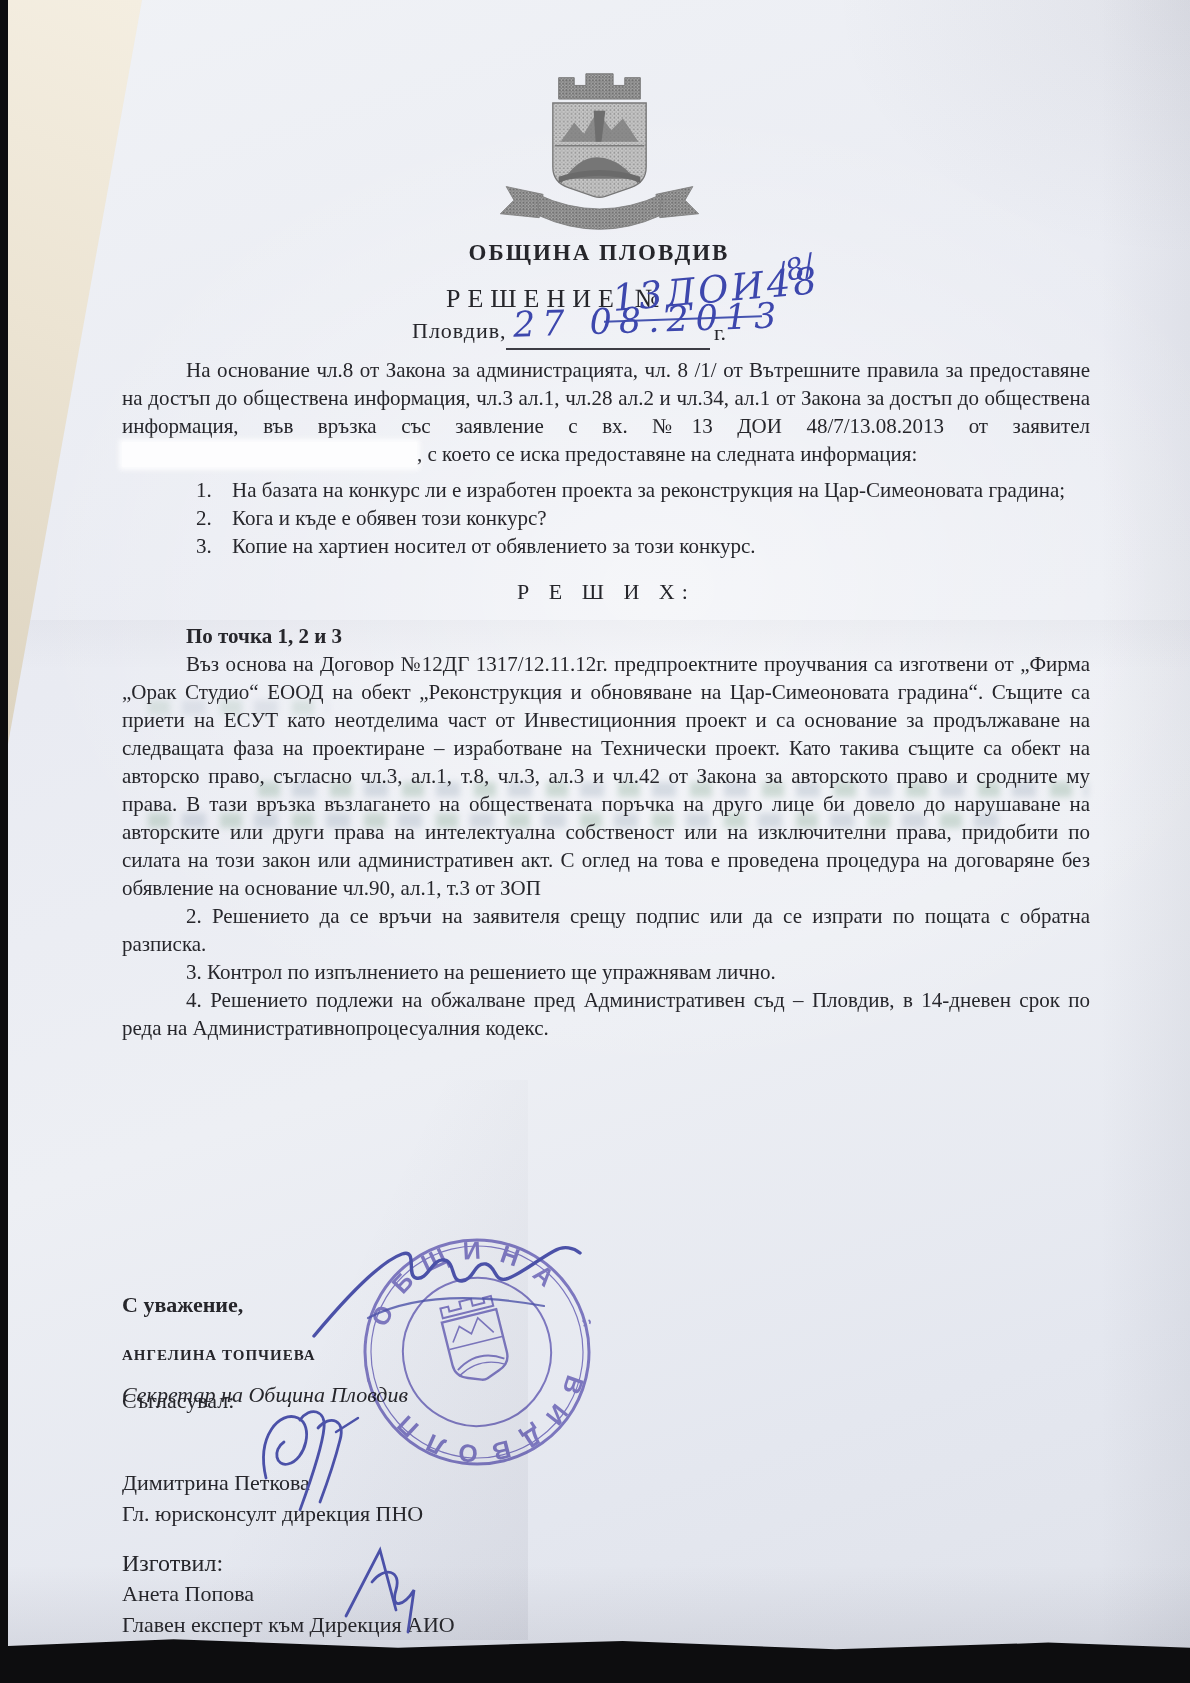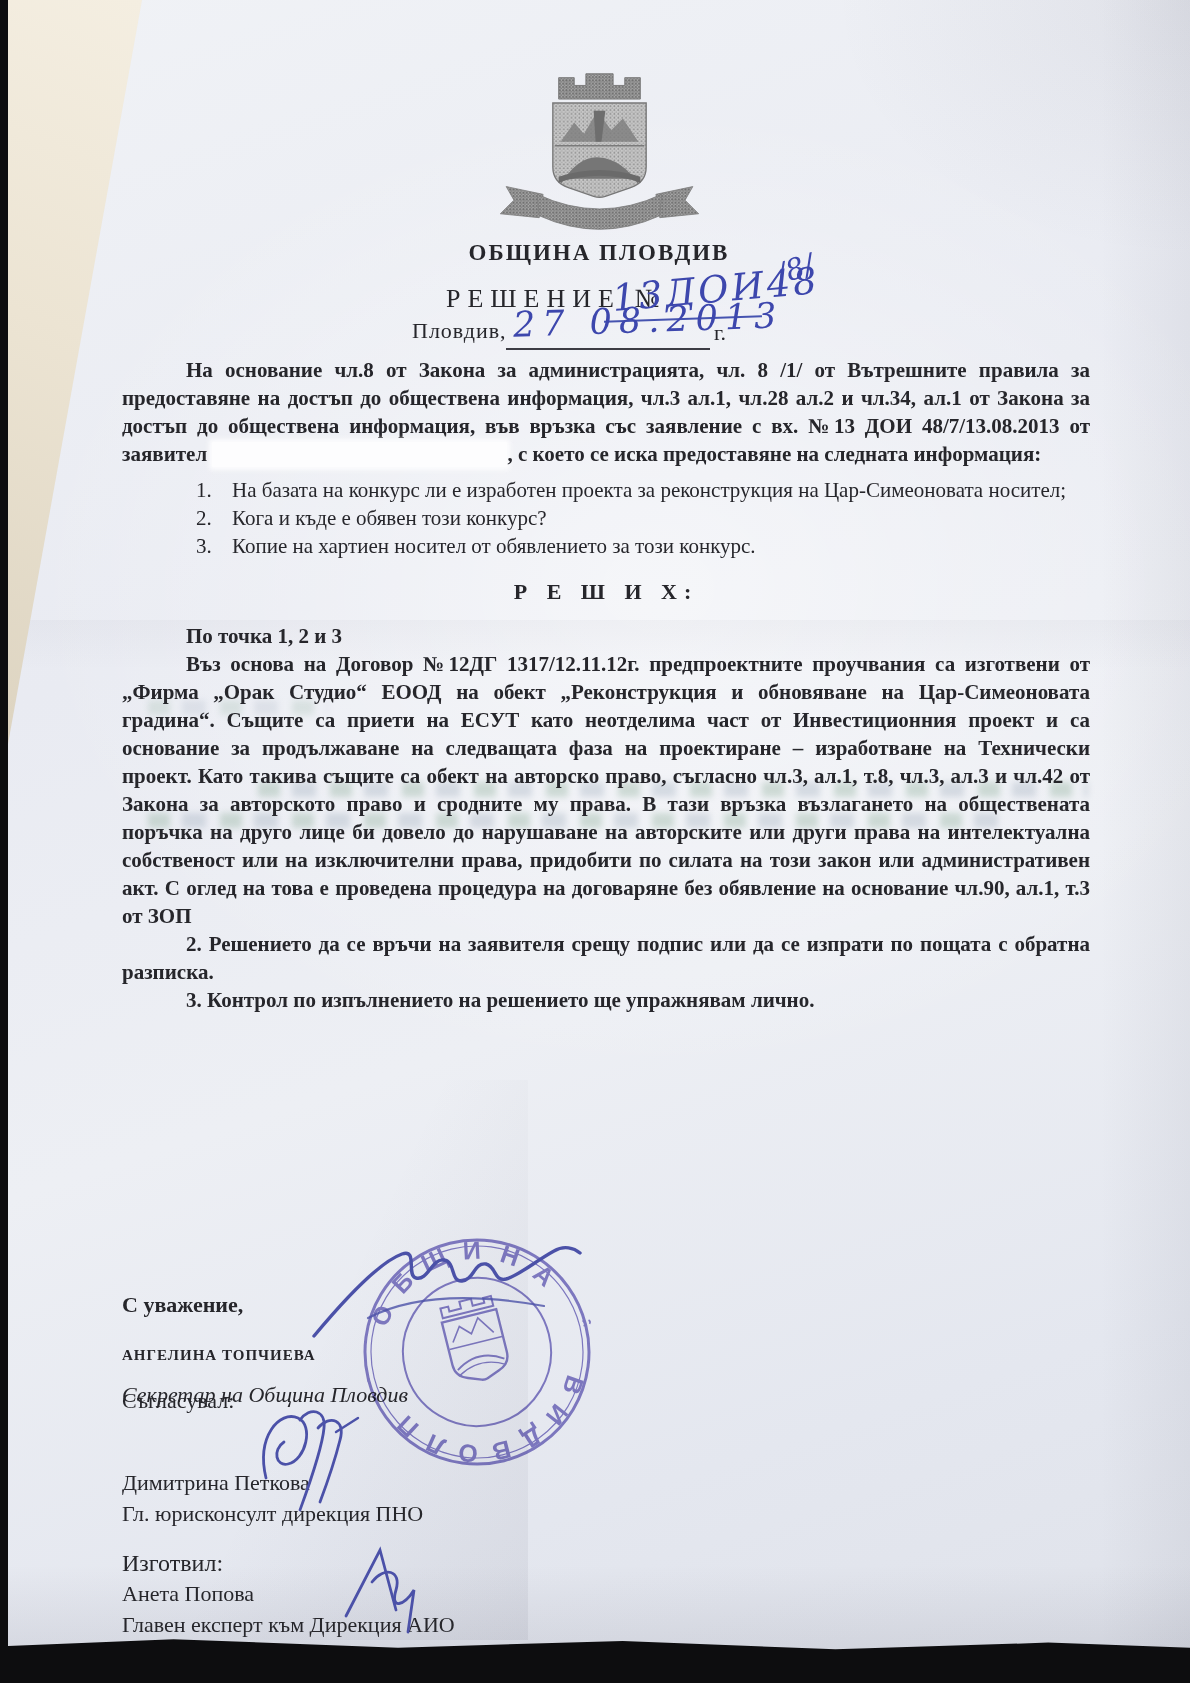--- a/index.html
+++ b/index.html
@@ -41,21 +41,21 @@
   .hand-number{left:604px;top:268px;font-size:37px;letter-spacing:3px;transform:rotate(-5deg);}
   .hand-annot{left:768px;top:252px;font-size:29px;transform:rotate(-18deg);}
   .hand-date{left:505px;top:300px;font-size:35px;letter-spacing:7px;transform:rotate(-2deg);}
   .uline{position:absolute;z-index:3;}
   .uline-number{left:596px;top:318px;width:158px;border-bottom:2px solid #4553b0;transform:rotate(-2deg);}
   .uline-date{left:498px;top:348px;width:204px;border-bottom:2px solid #3c3c44;}
   .content{
     position:absolute;left:114px;top:356px;width:968px;z-index:2;
     font-size:21px;line-height:28px;color:#26262b;text-align:justify;
   }
-  .content p{margin:0;font-weight:bold;}
+  .content p{margin:0;}
   .indent{text-indent:64px;}
   .req-list{margin:8px 0 0 74px;}
   .req{display:flex;}
   .req .num{width:36px;flex:0 0 36px;}
   .req .txt{flex:1;text-align:justify;}
   .reshih{text-align:center;letter-spacing:7px;font-size:22px;margin:18px 0 16px 0 !important;}
   .gap1{display:inline-block;width:42px;}
   .point-head{font-weight:bold;margin-left:64px !important;margin-top:4px !important;}
   .redact{display:inline-block;background:#fdfdfe;height:25px;vertical-align:-6px;border-radius:1px;
     box-shadow:0 0 5px 3px rgba(253,253,254,.95);}
@@ -146,40 +146,41 @@
   <div class="uline uline-date"></div>
   <div class="hdr-g printed">г.</div>
 
   <div class="content">
     <p class="indent"><span>На основание чл.8 от Закона за администрацията, чл. 8 /1/ от Вътрешните правила за предоставяне на достъп до обществена информация, чл.3 ал.1, чл.28 ал.2 и чл.34, ал.1 от Закона за достъп до обществена информация, във връзка със заявление с вх. №13 ДОИ 48/7/13.08.2013 от заявител</span>
       <span class="redact r1"></span><span>, с което се иска предоставяне на следната информация:</span></p>
 
     <div class="req-list">
       <div class="req">
         <span class="num">1.</span>
-        <span class="txt">На базата на конкурс ли е изработен проекта за реконструкция на Цар-Симеоновата носител;</span>
+        <span class="txt">На базата на конкурс ли е изработен проекта за реконструкция на Цар-Симеоновата градина;</span>
       </div>
       <div class="req">
         <span class="num">2.</span>
         <span class="txt">Кога и къде е обявен този конкурс?</span>
       </div>
       <div class="req">
         <span class="num">3.</span>
         <span class="txt">Копие на хартиен носител от обявлението за този конкурс.</span>
       </div>
     </div>
 
     <p class="reshih">Р Е Ш И Х:</p>
 
 
     <p class="point-head">По точка 1, 2 и 3</p>
 
     <p class="indent">Въз основа на Договор №12ДГ 1317/12.11.12г. предпроектните проучвания са изготвени от „Фирма „Орак Студио“ ЕООД на обект „Реконструкция и обновяване на Цар-Симеоновата градина“. Същите са приети на ЕСУТ като неотделима част от Инвестиционния проект и са основание за продължаване на следващата фаза на проектиране – изработване на Технически проект. Като такива същите са обект  на авторско право, съгласно чл.3, ал.1, т.8, чл.3, ал.3 и чл.42  от Закона за авторското право и сродните му права. В тази връзка  възлагането на обществената поръчка на друго лице би довело до нарушаване на авторските  или други права на интелектуална собственост или на изключителни права, придобити по силата на този закон или административен акт. С оглед на това е проведена процедура на договаряне без обявление на основание чл.90, ал.1, т.3 от ЗОП</p>
     <p class="indent">2. Решението да се връчи на заявителя срещу подпис или да се изпрати по пощата с обратна разписка.</p>
     <p class="indent">3. Контрол по изпълнението на решението ще упражнявам лично.</p>
+    <p class="indent">4. Решението подлежи на обжалване пред Административен съд – Пловдив, в 14-дневен срок по реда на Административнопроцесуалния кодекс.</p>
   </div>
 
   <div class="close-sal printed">С уважение,</div>
   <div class="close-name printed">АНГЕЛИНА ТОПЧИЕВА</div>
   <div class="close-title printed">Секретар на Община Пловдив</div>
 
   <div class="appr-label printed">Съгласувал:</div>
   <div class="appr-name printed">Димитрина Петкова</div>
   <div class="appr-title printed">Гл. юрисконсулт дирекция ПНО</div>
 

